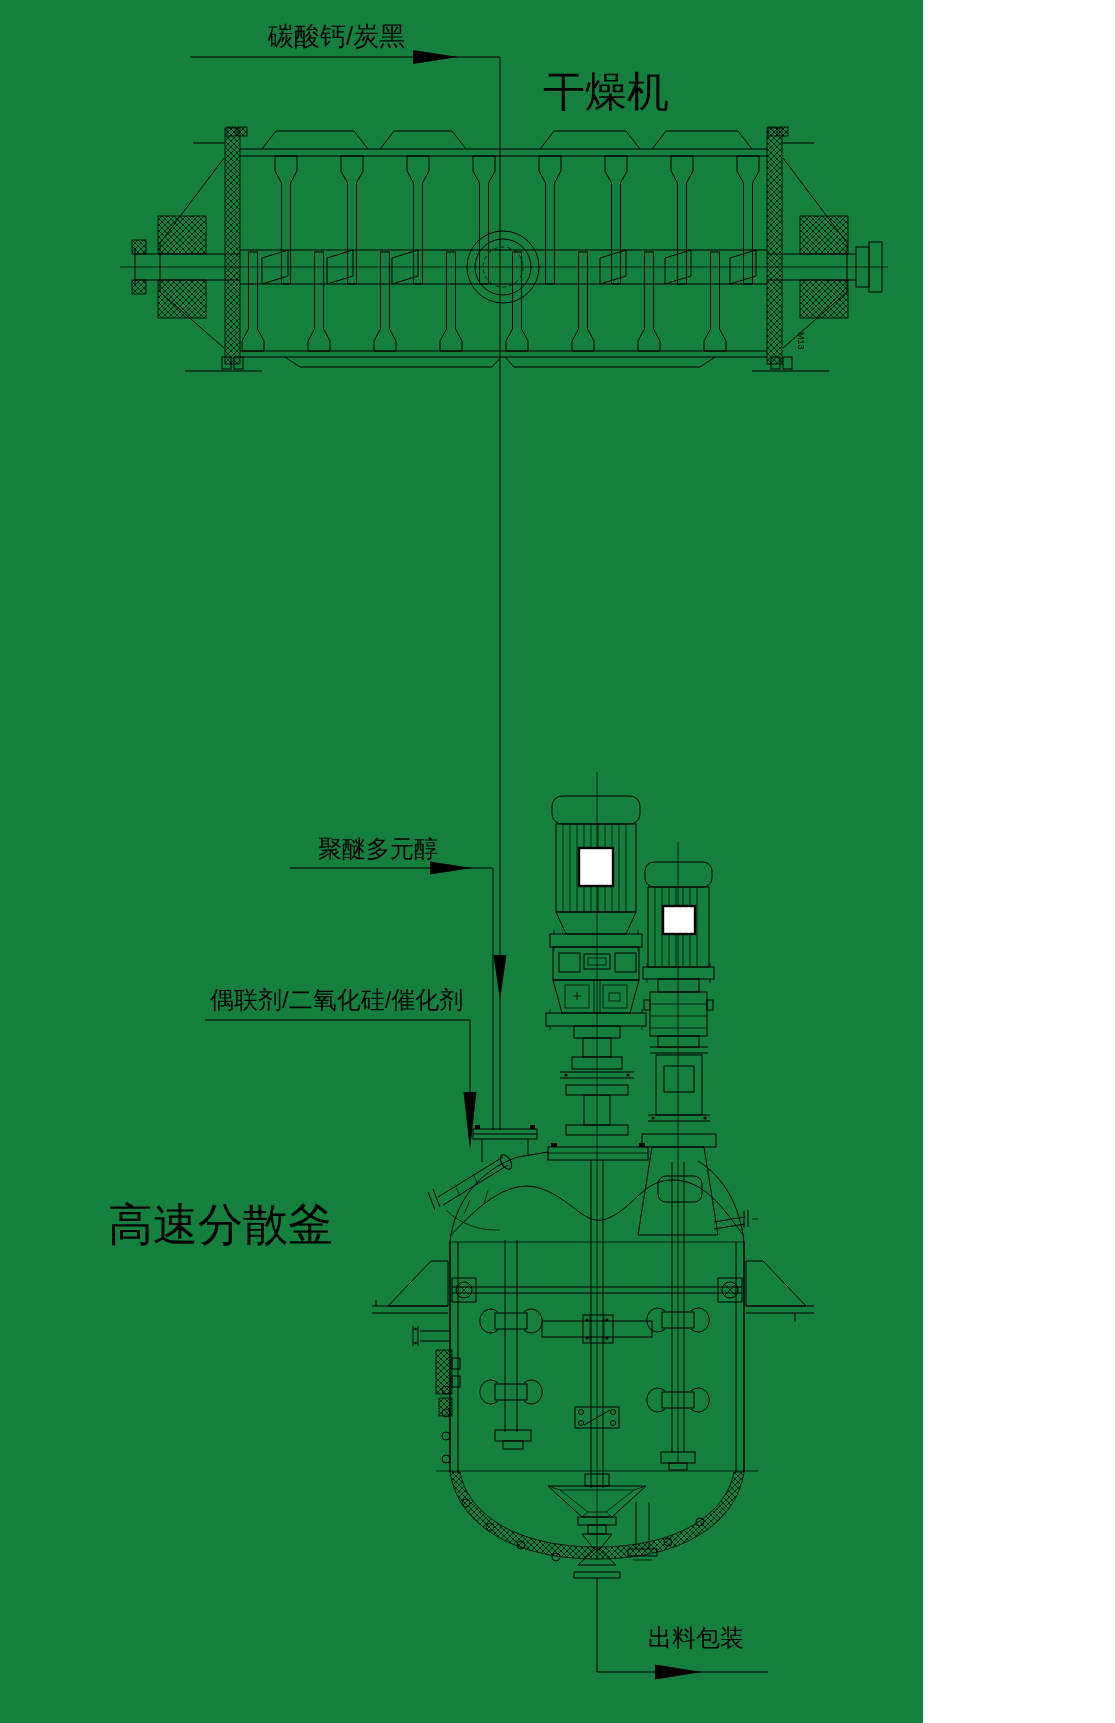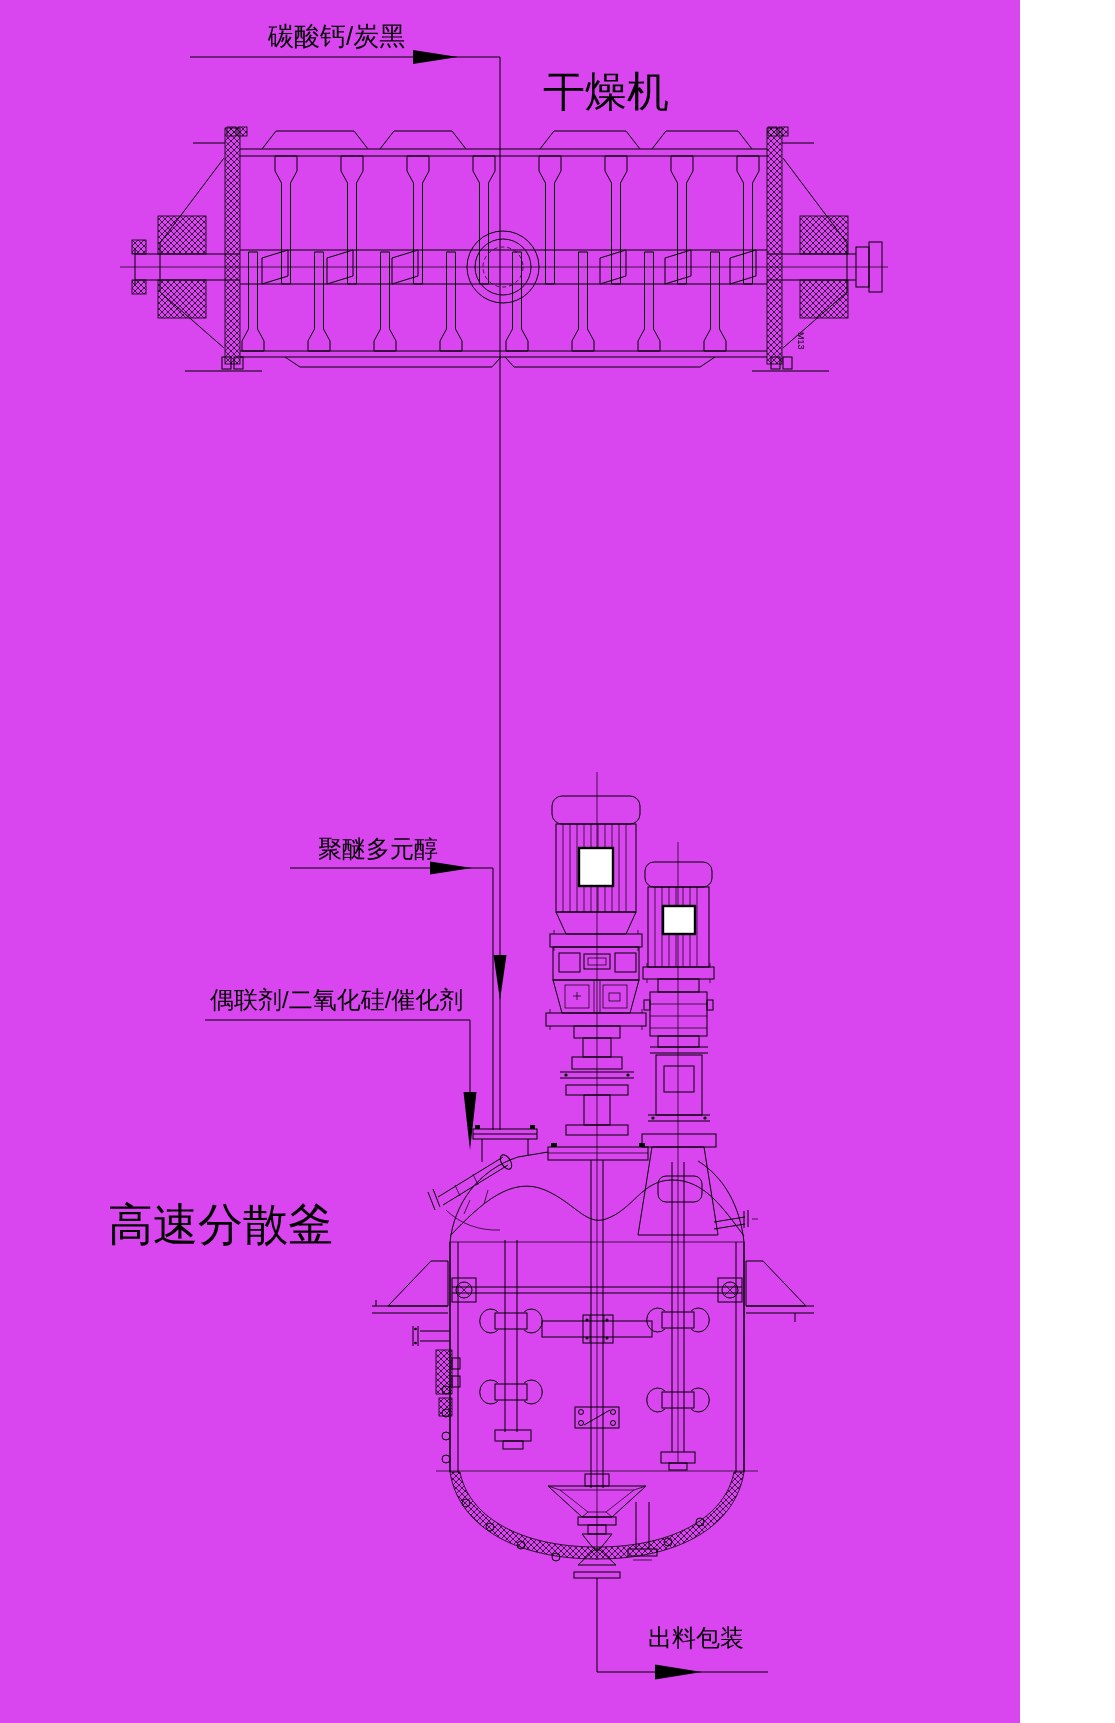--- a/index.html
+++ b/index.html
@@ -1,16 +1,16 @@
 <!DOCTYPE html>
 <html><head>
 <meta charset="utf-8">
 <style>
   html,body{margin:0;padding:0;background:#ffffff;}
-  .canvas{position:relative;width:1020px;height:1723px;background:#d946ef;overflow:hidden;}
+  .canvas{position:relative;width:923px;height:1723px;background:#15803d;overflow:hidden;}
   svg{position:absolute;left:0;top:0;}
   .ln{stroke:#000;stroke-width:1;fill:none;stroke-linecap:butt;}
   .ln2{stroke:#000;stroke-width:1.5;fill:none;}
   .thin{stroke:#000;stroke-width:0.7;fill:none;}
   .dash{stroke:#000;stroke-width:0.7;fill:none;stroke-dasharray:4 3;}
   .solid{fill:#000;stroke:none;}
   .hatch{fill:url(#xh);stroke:#000;stroke-width:0.8;}
   .box{fill:#fff;stroke:#000;stroke-width:2.4;}
   text{fill:#000;font-family:"Liberation Sans","DejaVu Sans",sans-serif;font-weight:400;}
 </style>

